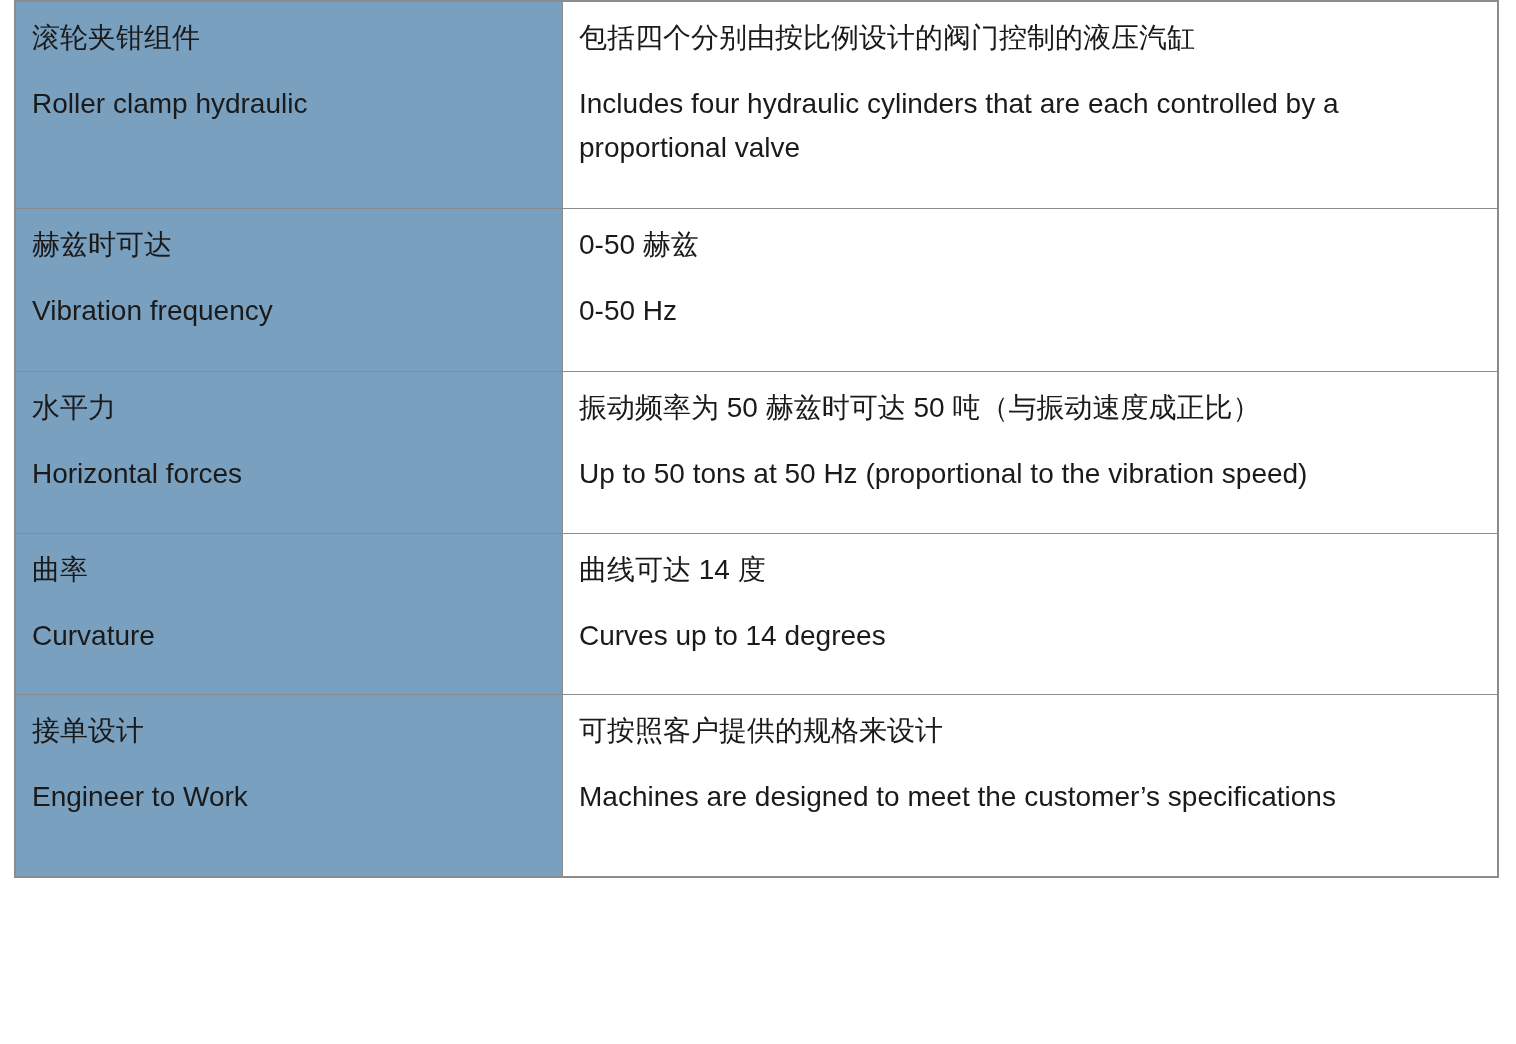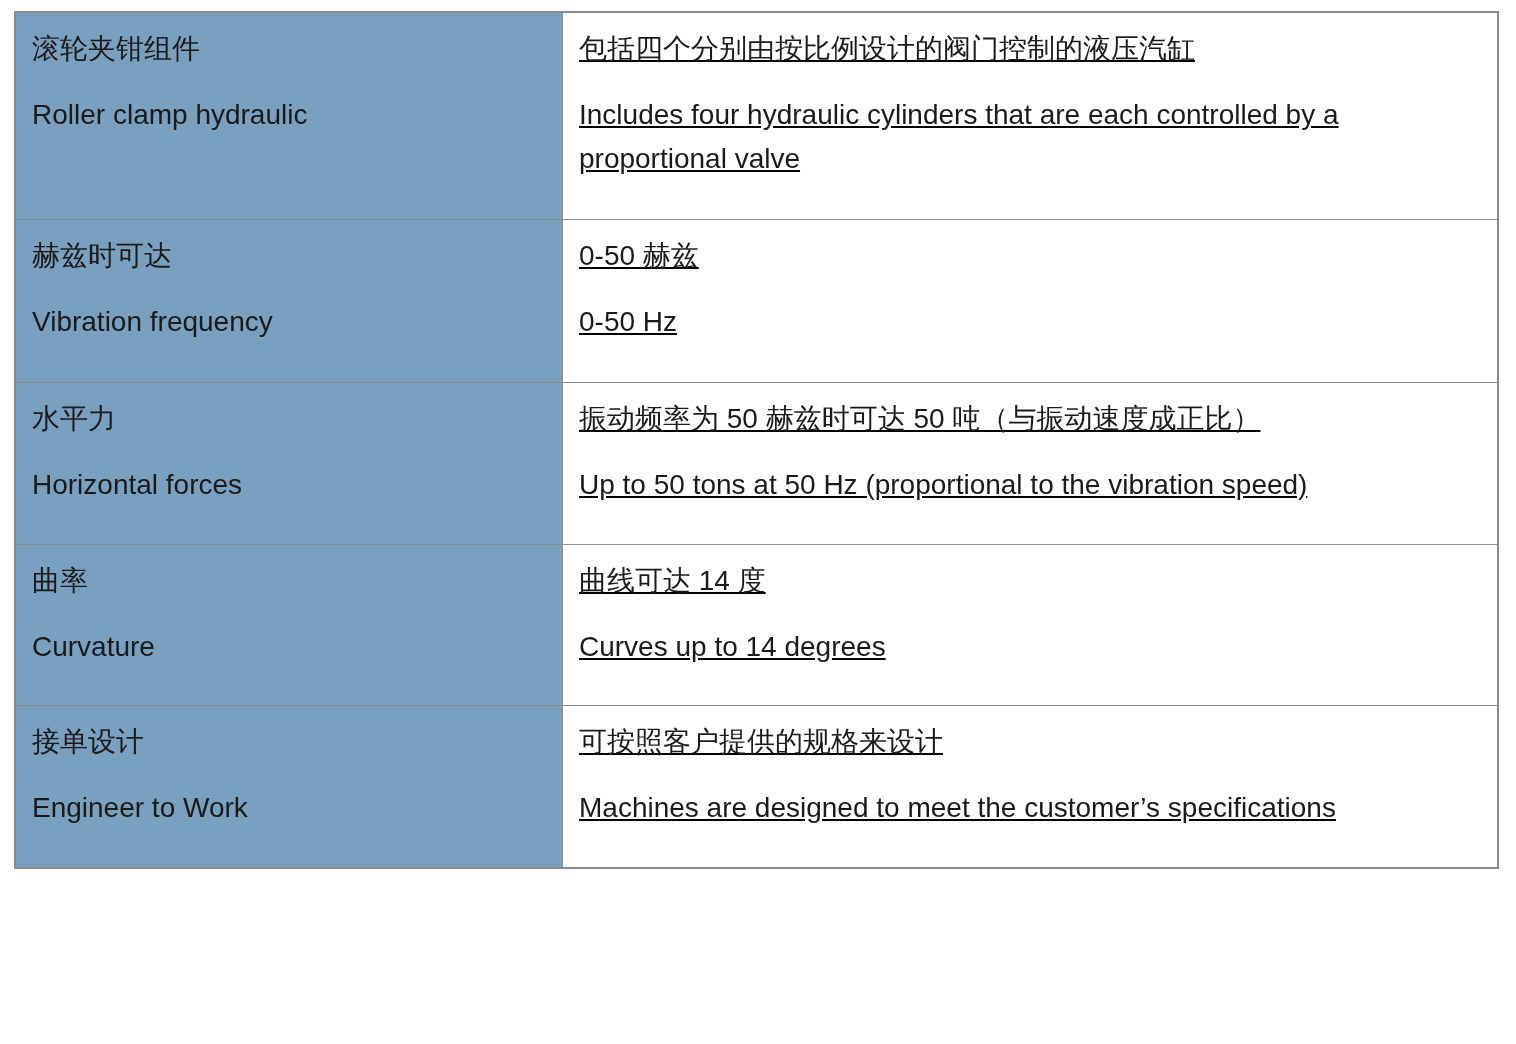--- a/index.html
+++ b/index.html
@@ -13,56 +13,55 @@
   }
   .page {
     position: relative;
     width: 1516px;
     height: 1044px;
     background: #ffffff;
   }
   table.spec-table {
     position: absolute;
     left: 14px;
-    top: 11px;
+    top: 0;
     width: 1485px;
     border-collapse: collapse;
     table-layout: fixed;
     border: 2px solid var(--border, #8c8c8c);
   }
   table.spec-table td {
     border: 1px solid var(--border, #8c8c8c);
     vertical-align: top;
     padding: 14px 16px 0 16px;
     overflow: hidden;
   }
   td.name-cell {
     width: 514px;
     background: var(--header-col-bg, #7aa0c0);
   }
   td.value-cell {
     background: var(--value-bg, #ffffff);
-    text-decoration: underline;
   }
   .spec-table p {
     margin: 0;
     font-size: 28px;
     line-height: 44px;
     color: var(--text, #1a1a1a);
     word-wrap: break-word;
   }
   .spec-table p.second {
     margin-top: 22px;
   }
   tr.r0 { height: 207px; }
   tr.r1 { height: 164px; }
   tr.r2 { height: 163px; }
   tr.r3 { height: 162px; margin-top: 47px; }
   tr.r4 { height: 161px; }
-  tr.r5 { height: 163px; }
+  tr.r5 { height: 183px; }
 </style>
 </head>
 <body>
 
 <div class="page">
   <table class="spec-table">
     <tbody>
       <tr class="r0">
         <td class="name-cell">
           <p class="zh">滚轮夹钳组件</p>

